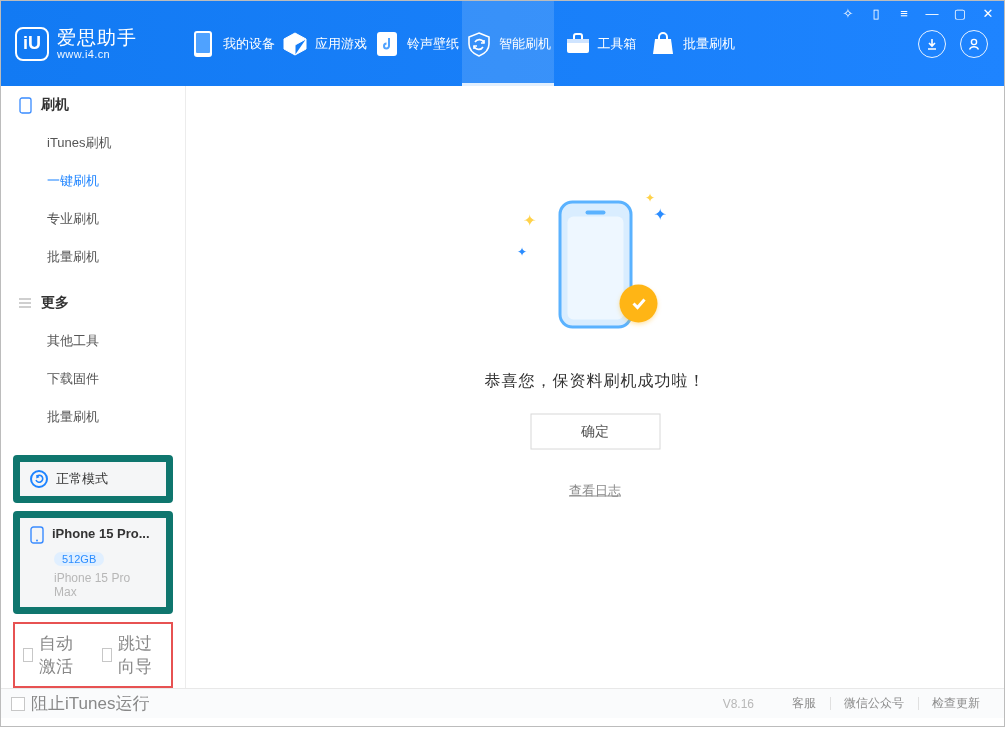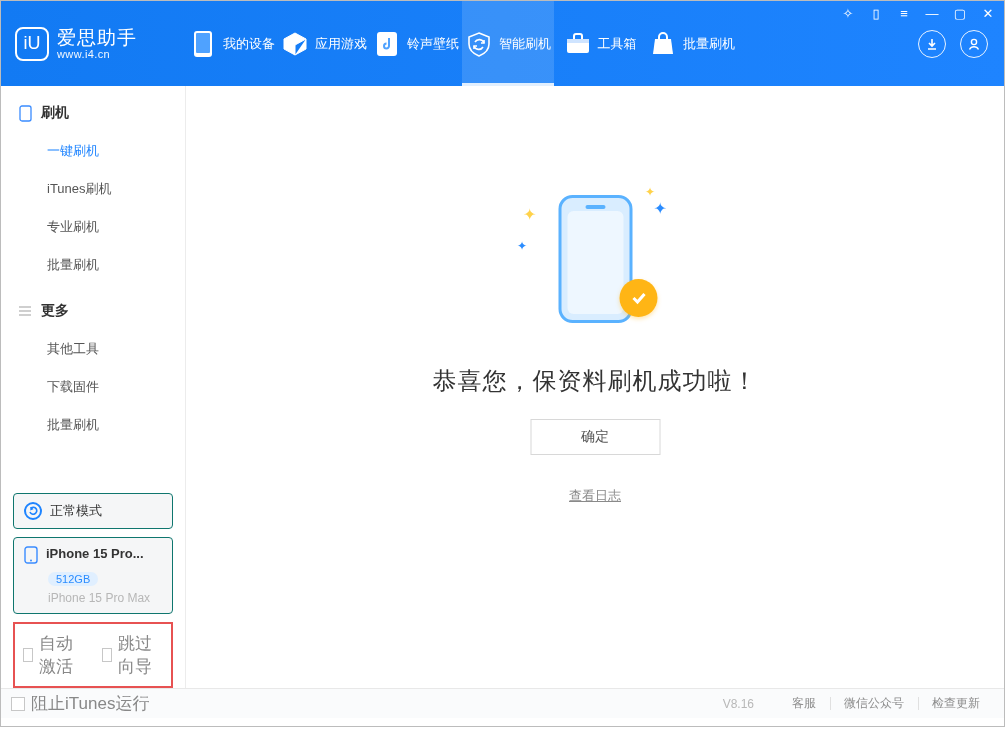--- a/index.html
+++ b/index.html
@@ -2,45 +2,45 @@
 <html><head>
 <meta charset="utf-8">
 <style>
   * { margin:0; padding:0; box-sizing:border-box; font-family:"Microsoft YaHei","PingFang SC",sans-serif; }
   body { background:#fff; width:1007px; height:729px; position:relative; }
   .window { width:1005px; height:727px; border:1px solid #bcbcbc; position:relative; overflow:hidden; }
 
   
   .header { height:85px; background:linear-gradient(to right,#127af3,#1e84ff); color:#fff; display:flex; align-items:stretch; }
   .logo-area { display:flex; align-items:center; padding:0 18px 0 14px; min-width:185px; }
-  .logo-badge { width:34px; height:34px; border:2px solid #fff; border-radius:8px; display:flex; align-items:center; justify-content:center; font-weight:400; font-size:18px; }
+  .logo-badge { width:34px; height:34px; border:2px solid #fff; border-radius:8px; display:flex; align-items:center; justify-content:center; font-weight:700; font-size:18px; }
   .logo-text { margin-left:8px; }
   .logo-text .cn { font-size:19px; font-weight:500; letter-spacing:1px; line-height:20px; }
   .logo-text .url { font-size:11px; opacity:.95; letter-spacing:.4px; }
   .tabs { display:flex; flex:1; }
   .tab { width:92px; display:flex; flex-direction:row; align-items:center; justify-content:center; gap:6px; font-size:13px; cursor:pointer; position:relative; }
   .tab .ticon { width:28px; height:28px; display:flex; align-items:center; justify-content:center; }
   .tab.active { background:rgba(255,255,255,.14); }
   .tab.active::after { content:""; position:absolute; left:0; right:0; bottom:0; height:3px; background:#fff; opacity:.85; }
   .header-right { display:flex; align-items:center; gap:14px; padding:0 16px; }
   .circ-btn { width:28px; height:28px; border:1.5px solid rgba(255,255,255,.9); border-radius:50%; display:flex; align-items:center; justify-content:center; cursor:pointer; }
   .winctrl { position:absolute; right:6px; top:4px; display:flex; gap:8px; color:#fff; }
   .winctrl span { width:20px; height:16px; display:flex; align-items:center; justify-content:center; font-size:13px; cursor:pointer; }
 
   
   .body { display:flex; height:calc(100% - 85px - 30px); }
   .sidebar { width:185px; border-right:1px solid #ececec; display:flex; flex-direction:column; }
-  .side-scroll { flex:1; padding-top:8px; }
+  .side-scroll { flex:1; padding-top:0; }
   .side-group { padding:10px 16px; display:flex; align-items:center; gap:8px; color:#333; font-size:14px; font-weight:600; }
   .side-item { padding:10px 10px 10px 46px; font-size:13px; color:#555; cursor:pointer; }
   .side-item.active { color:#1e84ff; }
   .side-group .gicon { width:16px; height:16px; display:flex; align-items:center; justify-content:center; color:#999; }
 
   .side-bottom { padding:0 12px 8px; }
-  .mode-card,.device-card { background:#f5f6f7; border:1px solid #0f766e; border-radius:4px; padding:8px 10px; margin-top:8px; }
+  .mode-card,.device-card { background:#f5f6f7; border:7px solid #0f766e; border-radius:4px; padding:8px 10px; margin-top:8px; }
   .mode-card { display:flex; align-items:center; gap:8px; color:#333; font-size:13px; }
   .mode-chip { width:18px; height:18px; border-radius:50%; border:2px solid #1e84ff; display:flex; align-items:center; justify-content:center; }
   .mode-chip svg { stroke:#1e84ff; }
   .device-card .dline { display:flex; align-items:flex-start; gap:8px; }
   .device-card .dname { font-size:13px; font-weight:600; color:#333; }
   .device-card .dcap { display:inline-block; background:#e0efff; color:#2a8cff; font-size:11px; padding:1px 8px; border-radius:9px; margin-top:4px; margin-left:24px; }
   .device-card .dmodel { font-size:12px; color:#b7b7b7; margin-top:4px; margin-left:24px; }
 
   .checkrow { border:2px solid #e75252; padding:8px 8px; margin-top:8px; display:flex; gap:18px; }
   .ck { display:flex; align-items:center; gap:6px; font-size:17px; color:#888; cursor:pointer; }
@@ -50,21 +50,21 @@
   .main { flex:1; position:relative; }
   .success { position:absolute; left:50%; top:42%; transform:translate(-50%,-50%); text-align:center; }
   .illust { position:relative; width:160px; height:160px; margin:0 auto 26px; }
   .star { position:absolute; color:#ffd24a; font-size:12px; }
   .star.b { font-size:16px; }
   .phone { position:absolute; left:50%; top:50%; transform:translate(-50%,-50%); width:74px; height:128px; border-radius:14px; background:#d9edff; border:3px solid #5ab2ff; }
   .phone::before { content:""; position:absolute; left:50%; top:7px; transform:translateX(-50%); width:20px; height:4px; background:#5ab2ff; border-radius:3px; }
   .phone::after { content:""; position:absolute; inset:13px 6px 6px 6px; background:#eef7ff; border-radius:6px; }
   .ok-badge { position:absolute; right:18px; bottom:22px; width:38px; height:38px; border-radius:50%; background:#ffb515; display:flex; align-items:center; justify-content:center; box-shadow:0 2px 4px rgba(255,181,21,.35); }
   .ok-badge svg { stroke:#fff; stroke-width:3; fill:none; }
-  .success-title { font-size:24px; color:#333; letter-spacing:1px;text-align:right; }
+  .success-title { font-size:16px; color:#333; letter-spacing:1px;text-align:right; }
   .ok-btn { margin:22px auto 32px; width:130px; height:36px; border:1px solid #d8d8d8; background:#fff; color:#555; font-size:14px; display:flex; align-items:center; justify-content:center; cursor:pointer; }
   .log-link { color:#8a8a8a; font-size:13px; text-decoration:underline; cursor:pointer; }
 
   
   .footer { position:absolute; left:0; right:0; bottom:8px; height:30px; border-top:1px solid #e8e8e8; background:#fafbfc; display:flex; align-items:center; font-size:12px; color:#9a9a9a; padding:0 10px; }
   .footer .ck { color:#888; }
   .footer .spacer { flex:1; }
   .footer .ver { color:#b8b8b8; margin-right:24px; }
   .footer .flink { color:#8c8c8c; cursor:pointer; padding:0 14px; position:relative; }
   .footer .flink + .flink::before { content:""; position:absolute; left:0; top:2px; bottom:2px; width:1px; background:#e0e0e0; }
@@ -166,22 +166,22 @@
     <div class="sidebar">
       <div class="side-scroll">
         <div class="side-group">
           <span class="gicon">
               <svg width="13" height="17" viewBox="0 0 13 17">
                 <rect x="1" y="1" width="11" height="15" rx="2" fill="none" stroke="#3a8cff" stroke-width="1.3"></rect>
               </svg>
             </span>
           <span>刷机</span>
         </div>
+        <div class="side-item">iTunes刷机</div>
         <div class="side-item active">一键刷机</div>
-        <div class="side-item">iTunes刷机</div>
         <div class="side-item">专业刷机</div>
         <div class="side-item">批量刷机</div>
 
         <div class="side-group" style="margin-top:8px;">
           <span class="gicon">
               <svg width="14" height="14" viewBox="0 0 14 14">
                 <line x1="1" y1="3" x2="13" y2="3" stroke="#bbb" stroke-width="1.4"></line>
                 <line x1="1" y1="7" x2="13" y2="7" stroke="#bbb" stroke-width="1.4"></line>
                 <line x1="1" y1="11" x2="13" y2="11" stroke="#bbb" stroke-width="1.4"></line>
               </svg>

